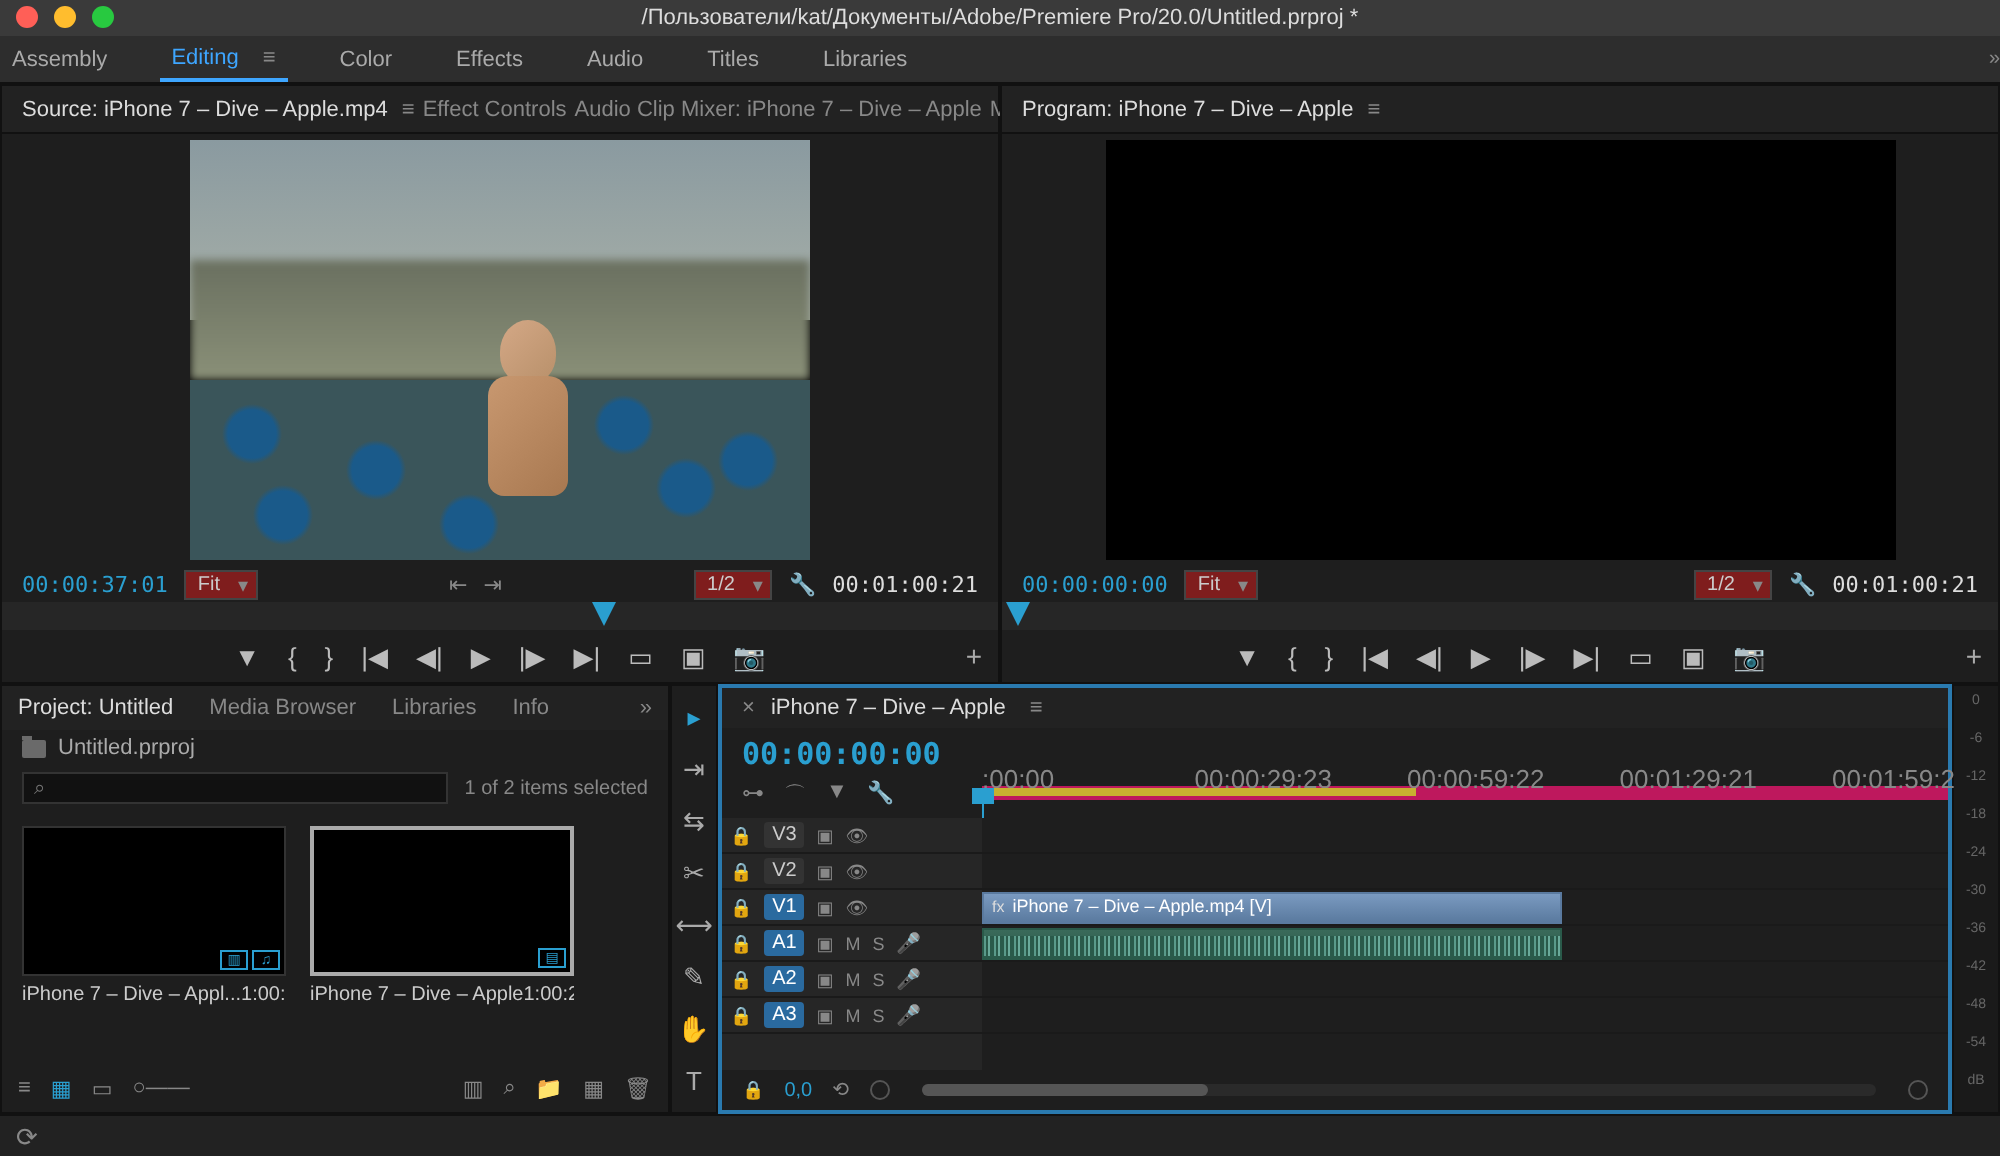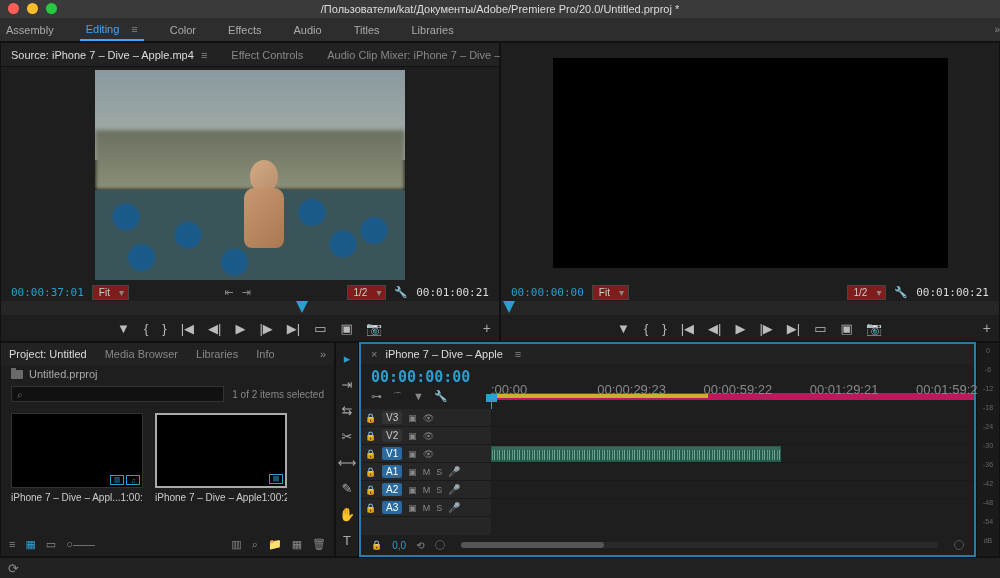--- a/index.html
+++ b/index.html
@@ -5,21 +5,21 @@
 * { margin: 0; padding: 0; box-sizing: border-box; }
 body { width: 1000px; height: 578px; background: #1c1c1c; font-family: "Helvetica Neue", Arial, sans-serif; font-size: 11px; color: #ccc; overflow: hidden; }
 .traffic-lights { position: absolute; top: 3px; left: 8px; display: flex; gap: 8px; }
 .traffic-light { width: 11px; height: 11px; border-radius: 50%; }
 .tl-close { background: #ff5f57; } .tl-min { background: #ffbd2e; } .tl-max { background: #28c940; }
 .title-bar { height: 18px; background: #3a3a3a; color: #ddd; text-align: center; line-height: 18px; font-size: 11px; }
 .workspace-tabs { height: 24px; background: #2d2d2d; display: flex; justify-content: center; align-items: center; gap: 20px; border-bottom: 1px solid #111; }
 .workspace-tab { color: #aaa; cursor: pointer; padding: 4px 6px; display: flex; align-items: center; gap: 8px; }
 .workspace-tab.active { color: #3ea6ff; border-bottom: 2px solid #3ea6ff; }
 .chevron { color: #888; font-size: 10px; }
-.panel-header { height: 24px; background: #222; display: flex; align-items: center; padding: 0 10px; gap: 24px; font-size: 11px; border-bottom: 1px solid #111; }
+.panel-header { height: 24px; background: #222; display: flex; align-items: center; padding: 0 10px; gap: 4px; font-size: 11px; border-bottom: 1px solid #111; }
 .panel-tab { color: #888; cursor: pointer; white-space: nowrap; }
 .panel-tab.active { color: #ddd; }
 .menu-icon { color: #888; margin-left: 4px; }
 .main-row { display: flex; height: 300px; }
 .panel { background: #1e1e1e; border: 1px solid #111; display: flex; flex-direction: column; }
 .source-panel { width: 500px; }
 .program-panel { width: 500px; }
 .monitor-area { flex: 1; display: flex; align-items: center; justify-content: center; background: #1e1e1e; }
 .monitor-image { width: 310px; height: 210px; background: #000; position: relative; overflow: hidden; }
 .sky { position: absolute; top: 0; left: 0; right: 0; height: 90px; background: linear-gradient(#8a9aa0, #a8b0a8); }
@@ -172,20 +172,23 @@
       <span class="transport-btn">|▶</span>
       <span class="transport-btn">▶|</span>
       <span class="transport-btn">▭</span>
       <span class="transport-btn">▣</span>
       <span class="transport-btn">📷</span>
       <span class="plus-btn">+</span>
     </div>
   </div>
 
   <div class="panel program-panel">
+    <div class="panel-header">
+      <span class="panel-tab active"><span>Program: iPhone 7 – Dive – Apple</span> <span class="menu-icon">≡</span></span>
+    </div>
     <div class="monitor-area">
       <div class="program-black"></div>
     </div>
     <div class="monitor-controls">
       <span class="tc">00:00:00:00</span>
       <span class="fit-dropdown">Fit</span>
       <span class="spacer"></span>
       <span class="fit-dropdown">1/2</span>
       <span class="wrench">🔧</span>
       <span class="tc-white">00:01:00:21</span>
@@ -348,20 +351,23 @@
             <span class="fx-icon">▣</span>
             <span class="mute-icon">M</span>
             <span class="solo-icon">S</span>
             <span class="mic-icon">🎤</span>
           </div>
       </div>
       <div class="tracks-content">
         <div class="track-lane"></div>
         <div class="track-lane"></div>
         <div class="track-lane">
+          <div class="clip-video" style="width:60%"><span class="fx">fx</span><span>iPhone 7 – Dive – Apple.mp4 [V]</span></div>
+        </div>
+        <div class="track-lane">
           <div class="clip-audio" style="width:60%">
               <div class="waveform"></div>
             </div>
         </div>
         <div class="track-lane"></div>
         <div class="track-lane"></div>
       </div>
     </div>
     <div class="timeline-footer">
       <span class="lock-icon">🔒</span>

